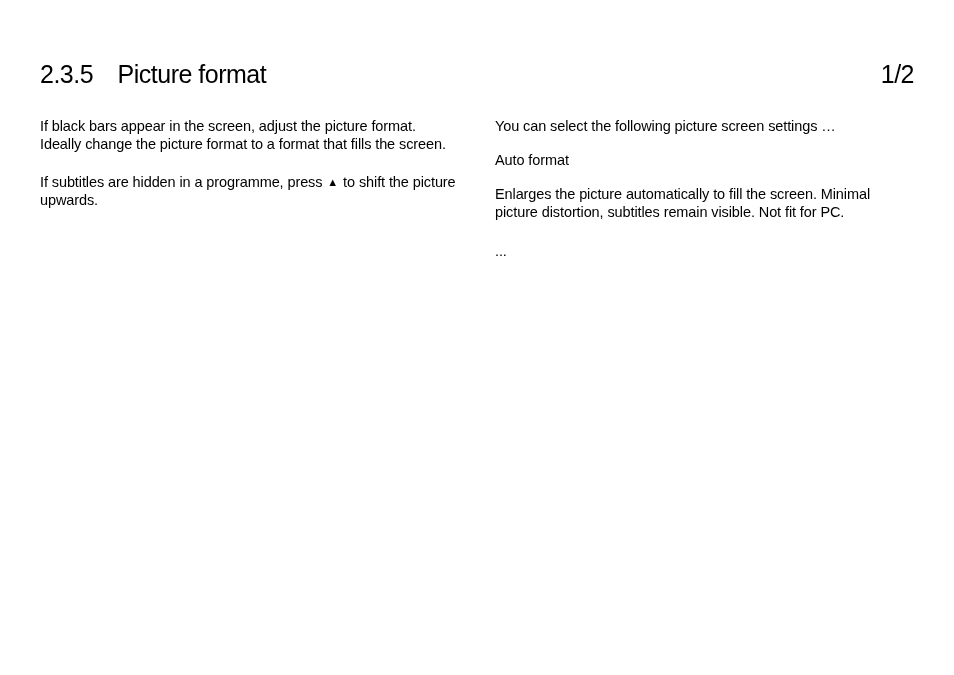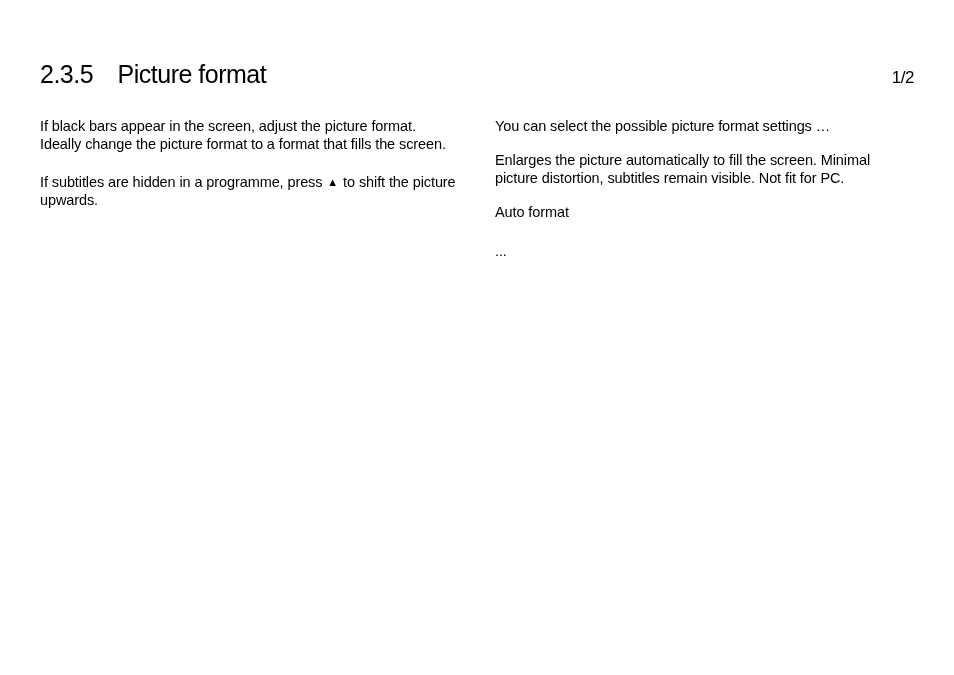--- a/index.html
+++ b/index.html
@@ -34,21 +34,21 @@
       display: inline-block;
       margin-right: 20px;
     }
     .section-title {
       font-size: 25px;
       font-weight: 400;
       letter-spacing: -0.5px;
       display: inline-block;
     }
     .page-number {
-      font-size: 17px;
+      font-size: 25px;
       font-weight: 400;
       letter-spacing: -0.5px;
     }
     .columns {
       display: flex;
       gap: 36px;
     }
     .col {
       flex: 1;
       font-size: 14.5px;
@@ -98,21 +98,21 @@
     <div class="col">
       <p class="para">If black bars appear in the screen, adjust the picture format. Ideally change the picture format to a format that fills the screen.</p>
 
 
       <p class="para">
         <span>If subtitles are hidden in a programme, press </span><span class="icon-up">▲</span><span> to shift the picture upwards.</span>
       </p>
     </div>
 
     <div class="col">
-      <p class="para">You can select the possible picture format settings …</p>
+      <p class="para">You can select the following picture screen settings …</p>
+      <p class="para">Auto format</p>
       <p class="para">Enlarges the picture automatically to fill the screen. Minimal picture distortion, subtitles remain visible. Not fit for PC.</p>
-      <p class="para">Auto format</p>
       <p class="para">...</p>
     </div>
 
   </div>
 
 </div>
 
 </body></html>

